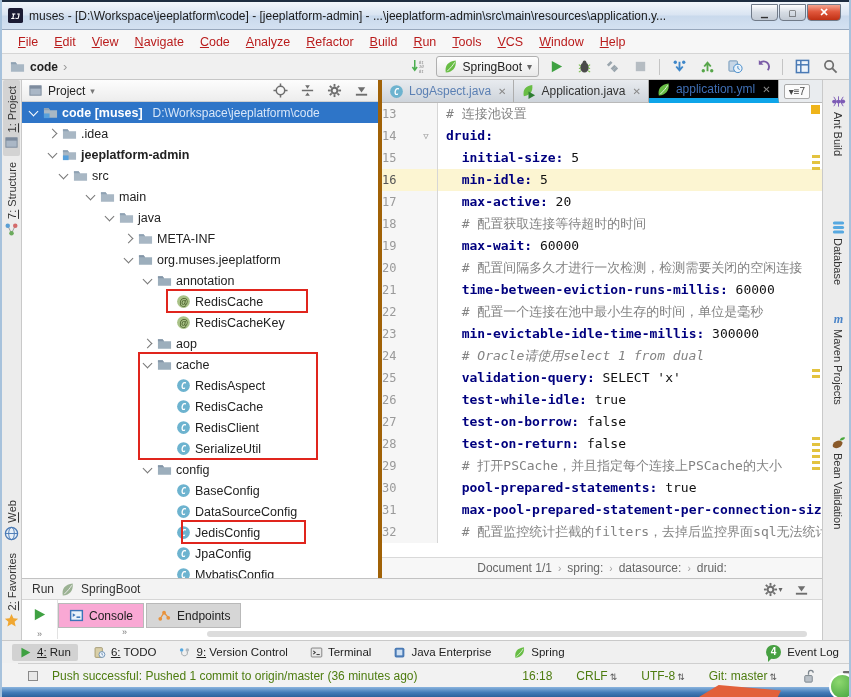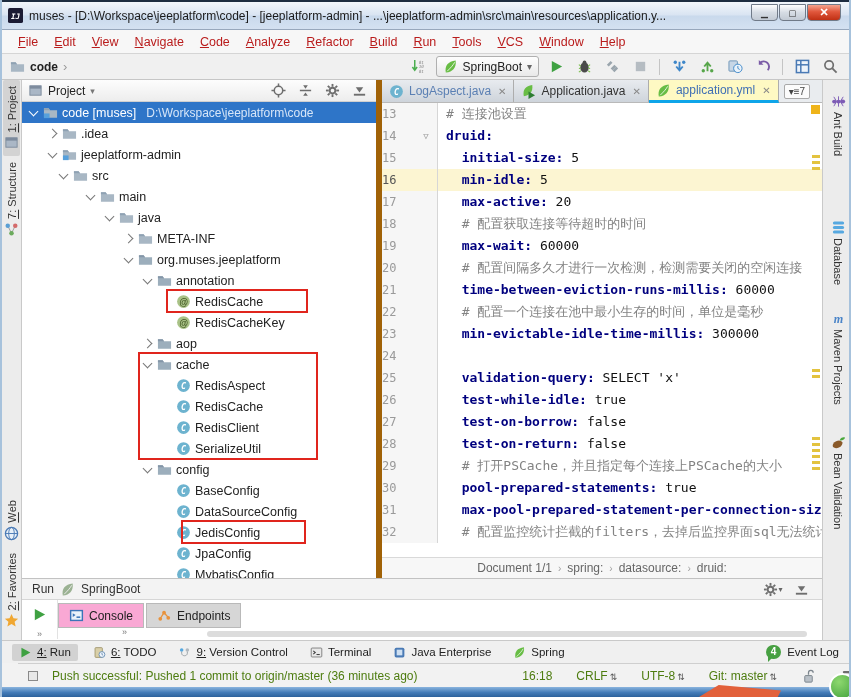--- a/index.html
+++ b/index.html
@@ -44,42 +44,42 @@
   .strip.right{left:820px;width:31px;border-left:1px solid #c9c9c9}
   .vtab{display:flex;flex-direction:column;align-items:center;gap:3px;padding:6px 1px;cursor:pointer;border-radius:2px}
   .vtab .lbl{font-size:11px;color:#333;white-space:nowrap}
   .strip.left .lbl{writing-mode:vertical-rl;transform:rotate(180deg)}
   .strip.right .lbl{writing-mode:vertical-rl}
   .vtab.sel{background:#d3d3d3}
   .vtab.sel::first-line{}
   .u1::first-letter{text-decoration:underline}
 
   
-  .project{position:absolute;left:20px;top:80px;width:360px;height:498px;background:#fff;border-right:6px solid #a16207;overflow:hidden}
+  .project{position:absolute;left:20px;top:80px;width:360px;height:498px;background:#fff;border-right:4px solid #a16207;overflow:hidden}
   .pheader{height:22px;background:linear-gradient(#fdfdfd,#ededed);border-bottom:1px solid #d0d0d0;display:flex;align-items:center;
     padding:0 6px;gap:5px;font-size:12px;color:#222}
   .pheader .ph-sp{flex:1}
   .ptree{position:relative;height:476px;overflow:hidden}
   .trow{position:relative;height:21px;display:flex;align-items:center;gap:4px;white-space:nowrap;font-size:12.5px;color:#222;cursor:pointer}
   .trow.sel{background:#2e75c8;color:#fff}
   .trow .sub{color:#d7e6f8;margin-left:6px;font-size:12px}
-  .trow.b .lab{font-weight:normal}
+  .trow.b .lab{font-weight:bold}
   .chev{width:7px;height:7px;flex:none;border-right:1.6px solid #777;border-bottom:1.6px solid #777;margin-right:2px}
   .trow.sel .chev{border-color:#fff}
   .chev.open{transform:rotate(45deg);margin-top:-3px}
   .chev.closed{transform:rotate(-45deg)}
   .chev.none{visibility:hidden}
   .pbox{position:absolute;border:2px solid #e0251d;pointer-events:none}
 
   
   .editor{position:absolute;left:380px;top:80px;width:440px;height:498px;background:#fff;display:flex;flex-direction:column}
   .etabs{height:23px;background:#e9ecef;border-bottom:1px solid #b9b9b9;display:flex;align-items:stretch;flex:none}
   .etab{display:flex;align-items:center;gap:5px;padding:0 7px;font-size:12px;border-right:1px solid #adadad;
     background:linear-gradient(#e8ebef,#ced4db);cursor:pointer;white-space:nowrap}
-  .etab.active{background:#fef9c3;border-bottom:3px solid #0ea5e9;margin-bottom:-1px}
+  .etab.active{background:#000000;border-bottom:5px solid #0ea5e9;margin-bottom:-1px}
   .etab .x{color:#888;font-size:10px;margin-left:2px}
   .etab-more{align-self:center;margin-left:5px;border:1px solid #a9a9a9;background:#fbfbfb;border-radius:2px;
     font-size:10px;color:#444;padding:1px 4px;cursor:pointer}
   .econtent{position:relative;flex:1;overflow:hidden;font-family:"DejaVu Sans Mono",monospace;font-size:13px}
   .eline{display:flex;height:22px;line-height:22px;white-space:pre}
   .lgut{width:56px;flex:none;display:flex;background:#f6f6f6;border-right:1px solid #d6d6d6;color:#9a9a9a;font-size:12px}
   .lnum{width:34px;text-align:left}
   .lfold{width:20px;text-align:center;color:#9a9a9a;font-size:9px}
   .lcode{flex:1;overflow:hidden;padding-left:8px}
   .eline.cur,.eline.cur .lgut{background:#fcf5d2}
@@ -705,21 +705,21 @@
      <span class="lgut"><span class="lnum">21</span><span class="lfold"></span></span>
      <span class="lcode"><span class="s-key">  time-between-eviction-runs-millis:</span><span class="s-val"> 60000</span></span></div>
         <div class="eline">
      <span class="lgut"><span class="lnum">22</span><span class="lfold"></span></span>
      <span class="lcode"><span class="s-com">  # 配置一个连接在池中最小生存的时间，单位是毫秒</span></span></div>
         <div class="eline">
      <span class="lgut"><span class="lnum">23</span><span class="lfold"></span></span>
      <span class="lcode"><span class="s-key">  min-evictable-idle-time-millis:</span><span class="s-val"> 300000</span></span></div>
         <div class="eline">
      <span class="lgut"><span class="lnum">24</span><span class="lfold"></span></span>
-     </div>
+     <span class="lcode"><span class="s-comi">  # Oracle请使用select 1 from dual</span></span></div>
         <div class="eline">
      <span class="lgut"><span class="lnum">25</span><span class="lfold"></span></span>
      <span class="lcode"><span class="s-key">  validation-query:</span><span class="s-val"> SELECT 'x'</span></span></div>
         <div class="eline">
      <span class="lgut"><span class="lnum">26</span><span class="lfold"></span></span>
      <span class="lcode"><span class="s-key">  test-while-idle:</span><span class="s-val"> true</span></span></div>
         <div class="eline">
      <span class="lgut"><span class="lnum">27</span><span class="lfold"></span></span>
      <span class="lcode"><span class="s-key">  test-on-borrow:</span><span class="s-val"> false</span></span></div>
         <div class="eline">

